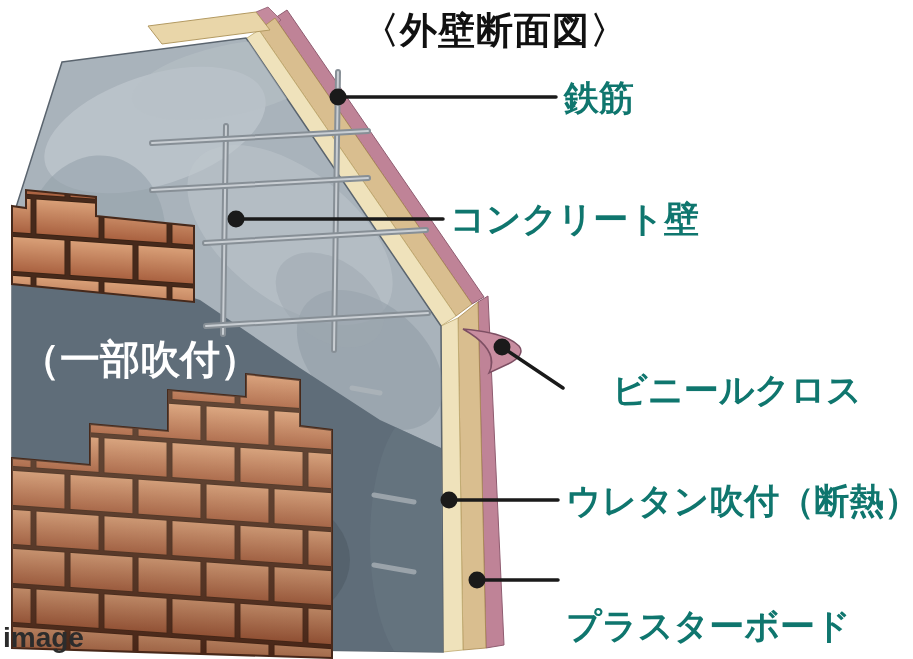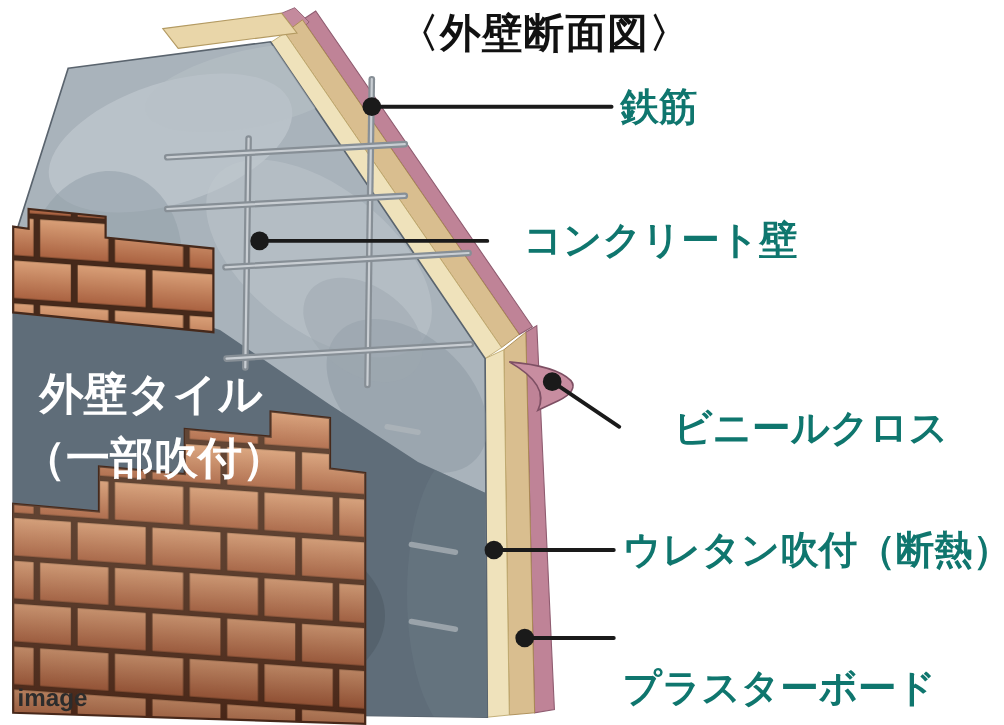--- a/index.html
+++ b/index.html
@@ -22,38 +22,38 @@
   .title{
     position:absolute;
     left:362px;top:6px;
     font-size:37px;
     font-weight:700;
     color:#111111;
     white-space:nowrap;
     letter-spacing:1px;
   }
   .lbl-rebar{left:564px;top:80px;}
-  .lbl-concrete{left:476px;top:201px;}
+  .lbl-concrete{left:450px;top:201px;}
   .lbl-vinyl{left:568px;top:372px;margin-left:44px;}
   .lbl-urethane{left:566px;top:483px;}
   .lbl-plaster{left:566px;top:563px;margin-top:45px;}
   .wall-lbl{
     position:absolute;
     left:20px;top:330px;
     font-size:40px;
     font-weight:700;
     color:#ffffff;
     line-height:1.45;
     white-space:nowrap;
   }
   .wall-lbl .ind{margin-left:16px;}
   .watermark{
     position:absolute;
-    left:16px;top:622px;
-    font-size:22px;
+    left:3px;top:622px;
+    font-size:28px;
     font-weight:700;
     color:#2c2c2c;
     letter-spacing:0px;
   }
 </style>
 </head>
 <body>
 
 <div class="stage">
 
@@ -164,19 +164,18 @@
 
   <div class="title">〈外壁断面図〉</div>
 
   <div class="lbl lbl-rebar">鉄筋</div>
   <div class="lbl lbl-concrete">コンクリート壁</div>
   <div class="lbl lbl-vinyl">ビニールクロス</div>
   <div class="lbl lbl-urethane">ウレタン吹付（断熱）</div>
   <div class="lbl lbl-plaster">プラスターボード</div>
 
   <div class="wall-lbl">
-    <div class="ind">外壁タイル</div>
     <div>（一部吹付）</div>
   </div>
 
   <div class="watermark">image</div>
 
 </div>
 
 </body></html>

